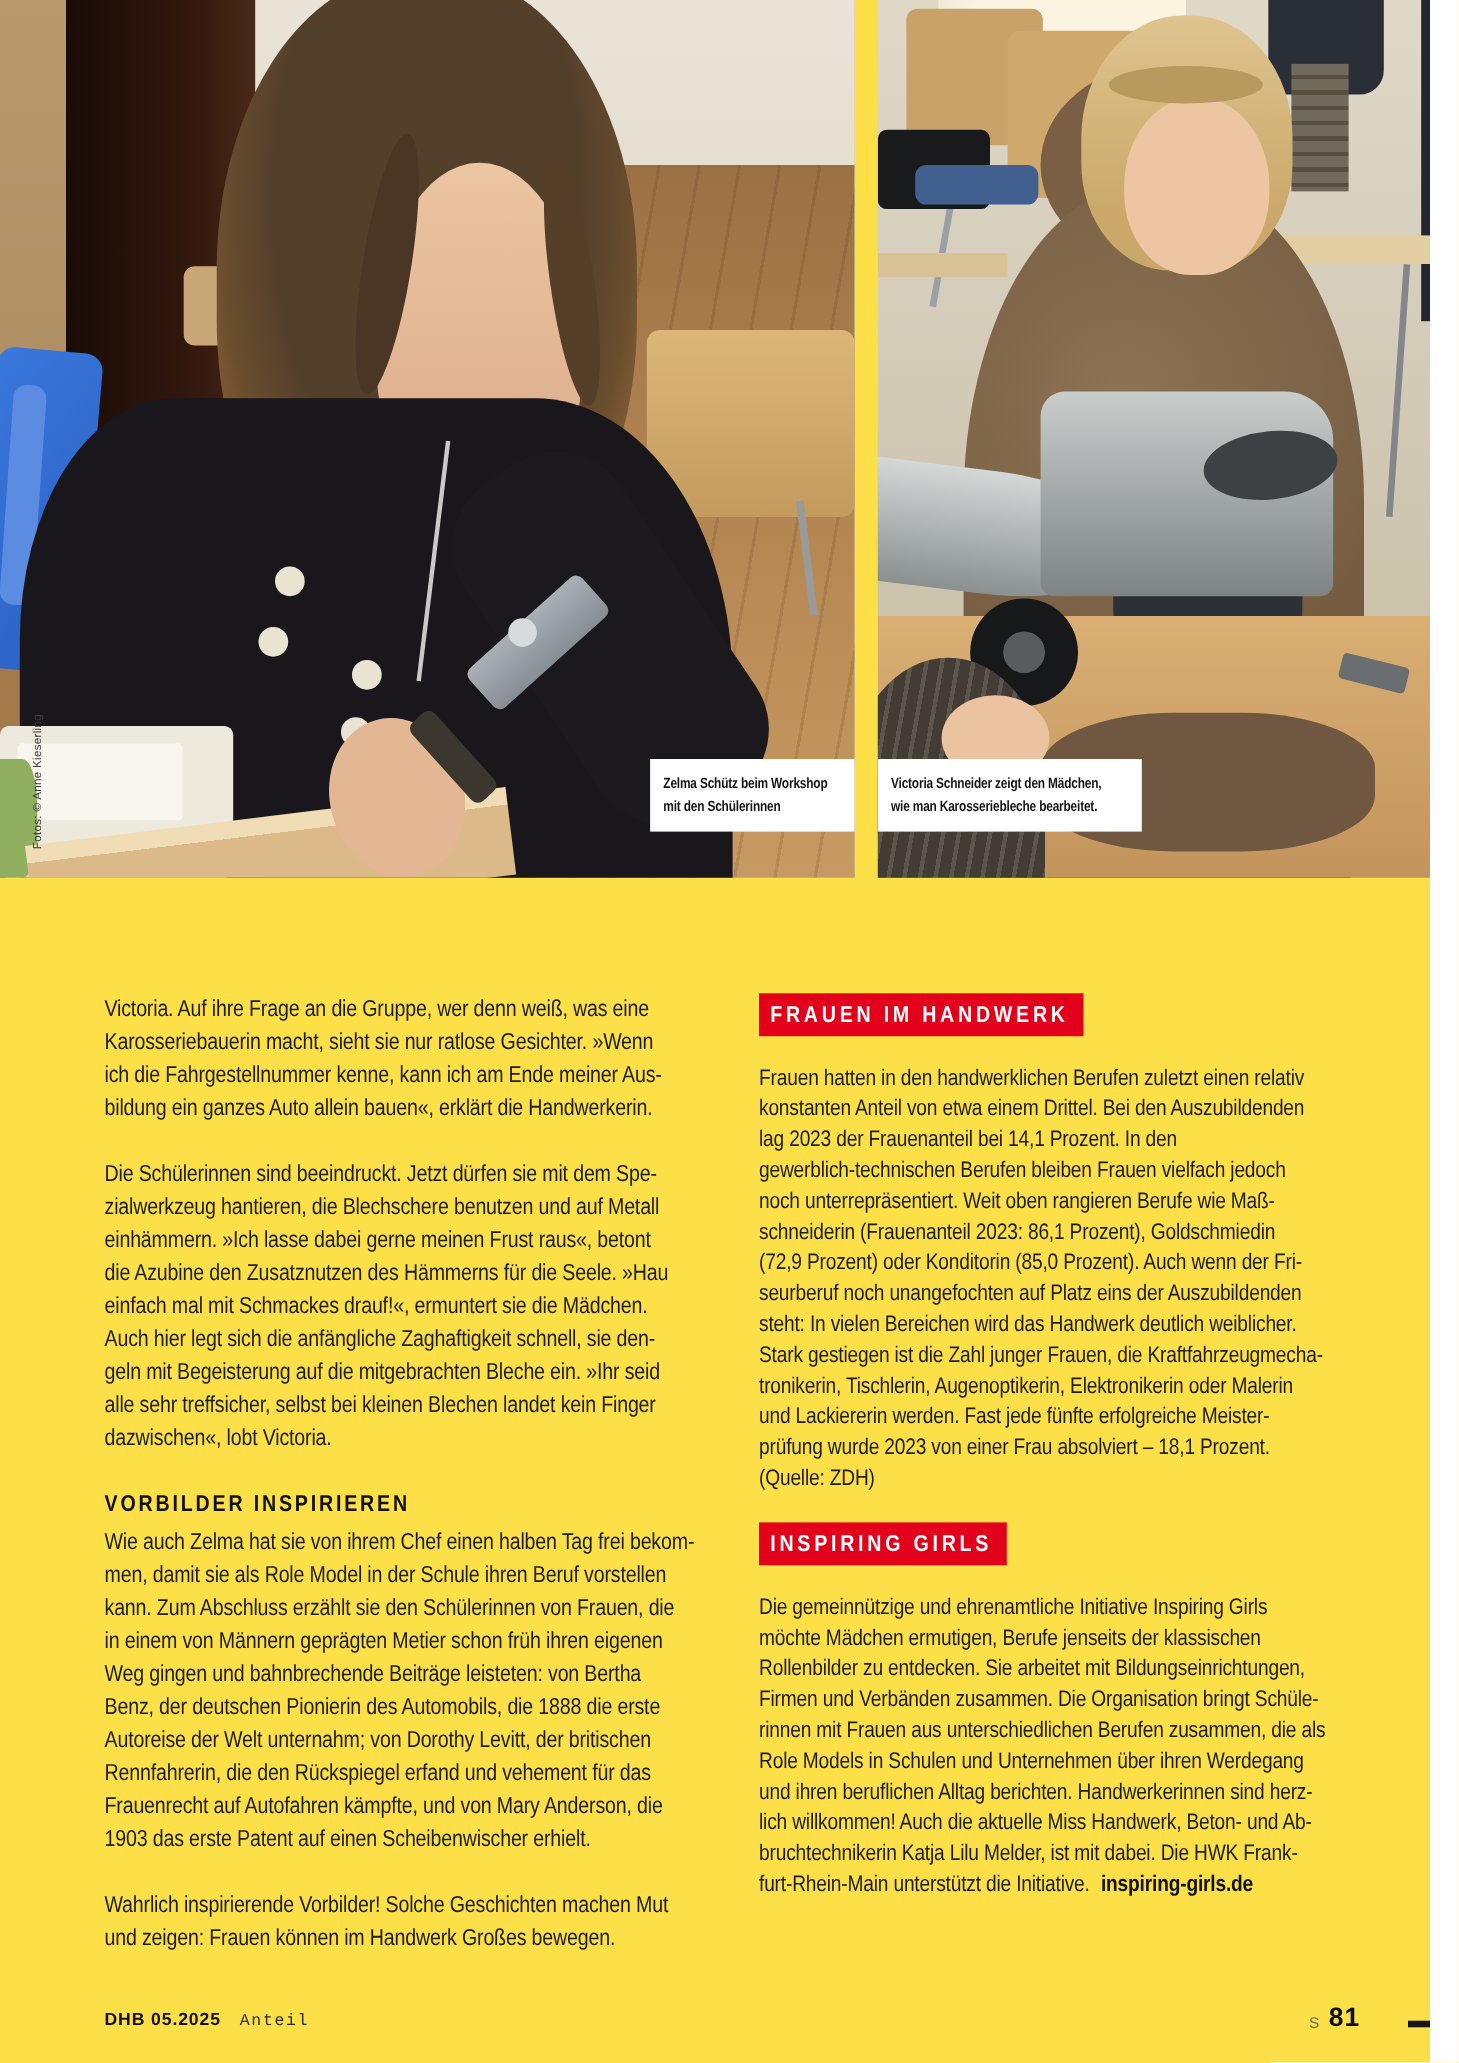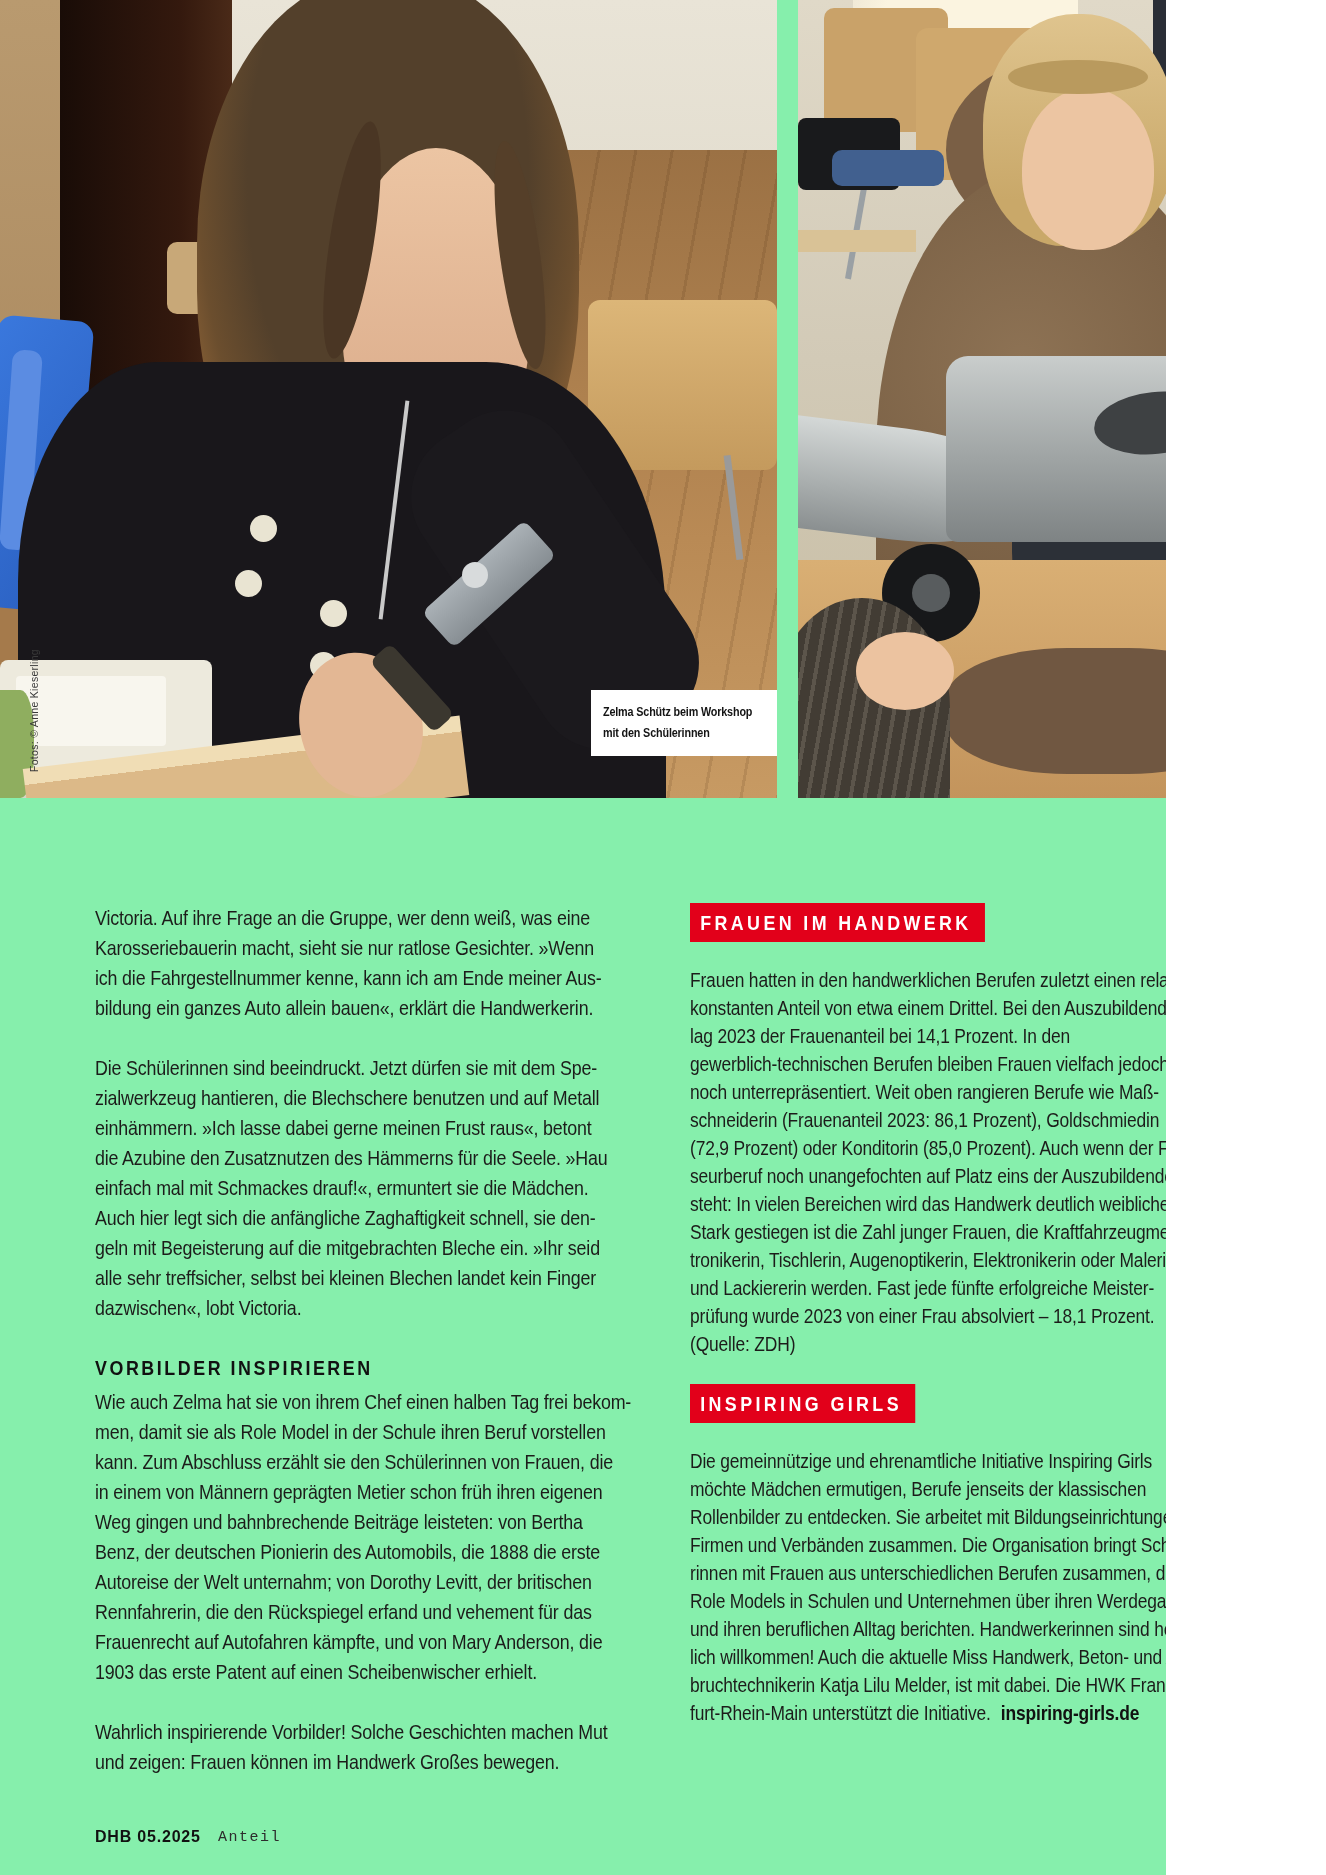--- a/index.html
+++ b/index.html
@@ -1,17 +1,17 @@
 <!DOCTYPE html>
 <html><head>
 <meta charset="utf-8">
 <style>
   html,body{margin:0;padding:0;background:#ffffff;}
   body{width:1326px;height:1875px;position:relative;font-family:"Liberation Sans",sans-serif;color:#1c1c1a;}
-  .page{position:absolute;inset:0;width:1166px;height:1875px;background:#86efac;overflow:hidden;}
+  .page{position:absolute;inset:0;width:1300px;height:1875px;background:#fde047;overflow:hidden;}
 
   
   .photo{position:absolute;top:0;overflow:hidden;background:#cfc7b4;}
   .photo-left{left:0;width:777px;height:798px;}
   .photo-right{left:798px;width:528px;height:798px;}
   .ph{position:absolute;}
 
   
   .lp-wall{inset:0;background:linear-gradient(180deg,#e9e4d7 0%,#dcd6c6 55%,#cdc5b1 100%);}
   .lp-sidestrip{left:0;top:0;width:62px;height:600px;background:linear-gradient(180deg,#b99a6f,#a8865c);}
@@ -167,20 +167,24 @@
     <div class="ph rp-tablefront"></div>
     <div class="ph rp-arms"></div>
     <div class="ph rp-car-nose"></div>
     <div class="ph rp-car-rear"></div>
     <div class="ph rp-cockpit"></div>
     <div class="ph rp-wheel"></div>
     <div class="ph rp-hub"></div>
     <div class="ph rp-part"></div>
     <div class="ph rp-fg-hair"></div>
     <div class="ph rp-fg-hand"></div>
+    <div class="caption caption-right">
+      <span>Victoria Schneider zeigt den Mädchen,
+wie man Karosseriebleche bearbeitet.</span>
+    </div>
   </div>
 
   <div class="credit">Fotos: © Anne Kieserling</div>
 
   <div class="col col-left">
     <p class="body-text">Victoria. Auf ihre Frage an die Gruppe, wer denn weiß, was eine
 Karosseriebauerin macht, sieht sie nur ratlose Gesichter. »Wenn
 ich die Fahrgestellnummer kenne, kann ich am Ende meiner Aus-
 bildung ein ganzes Auto allein bauen«, erklärt die Handwerkerin.</p>
     <p class="body-text">Die Schülerinnen sind beeindruckt. Jetzt dürfen sie mit dem Spe-

